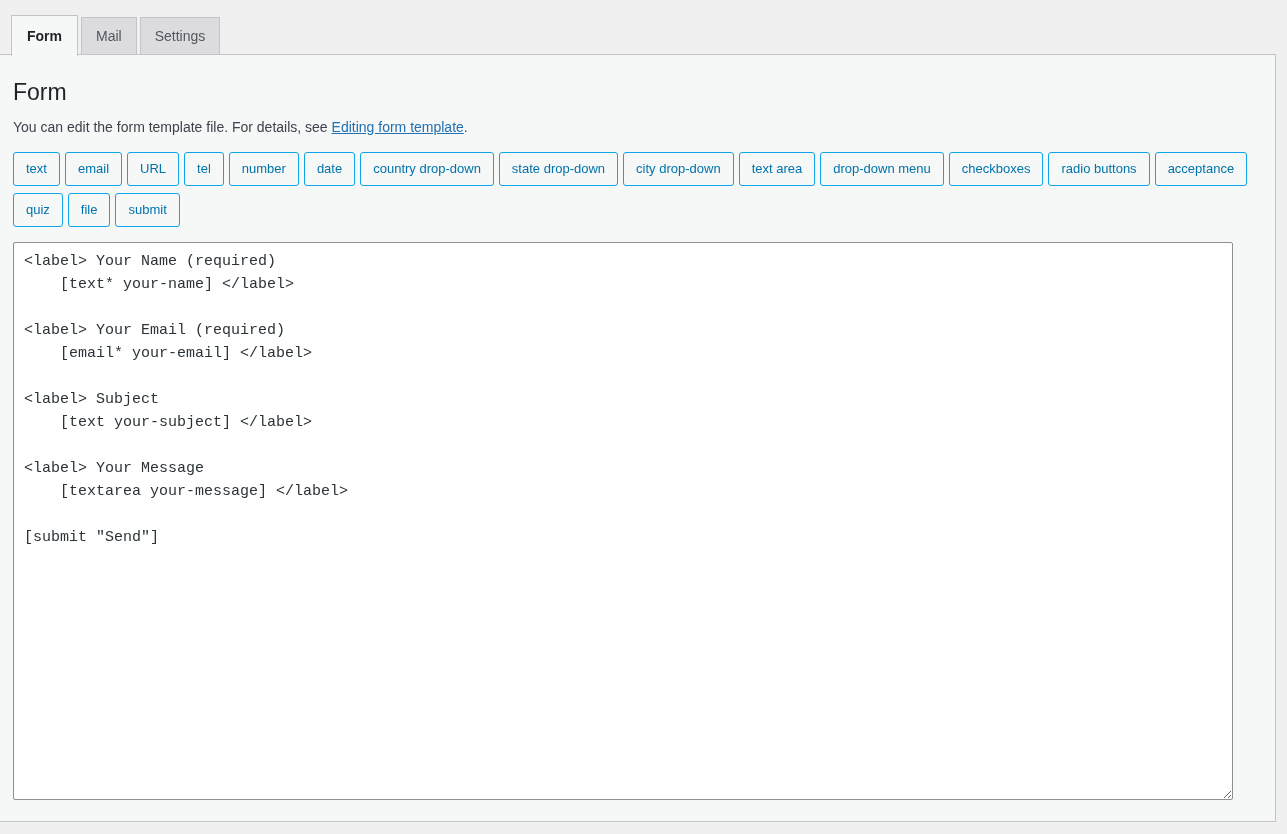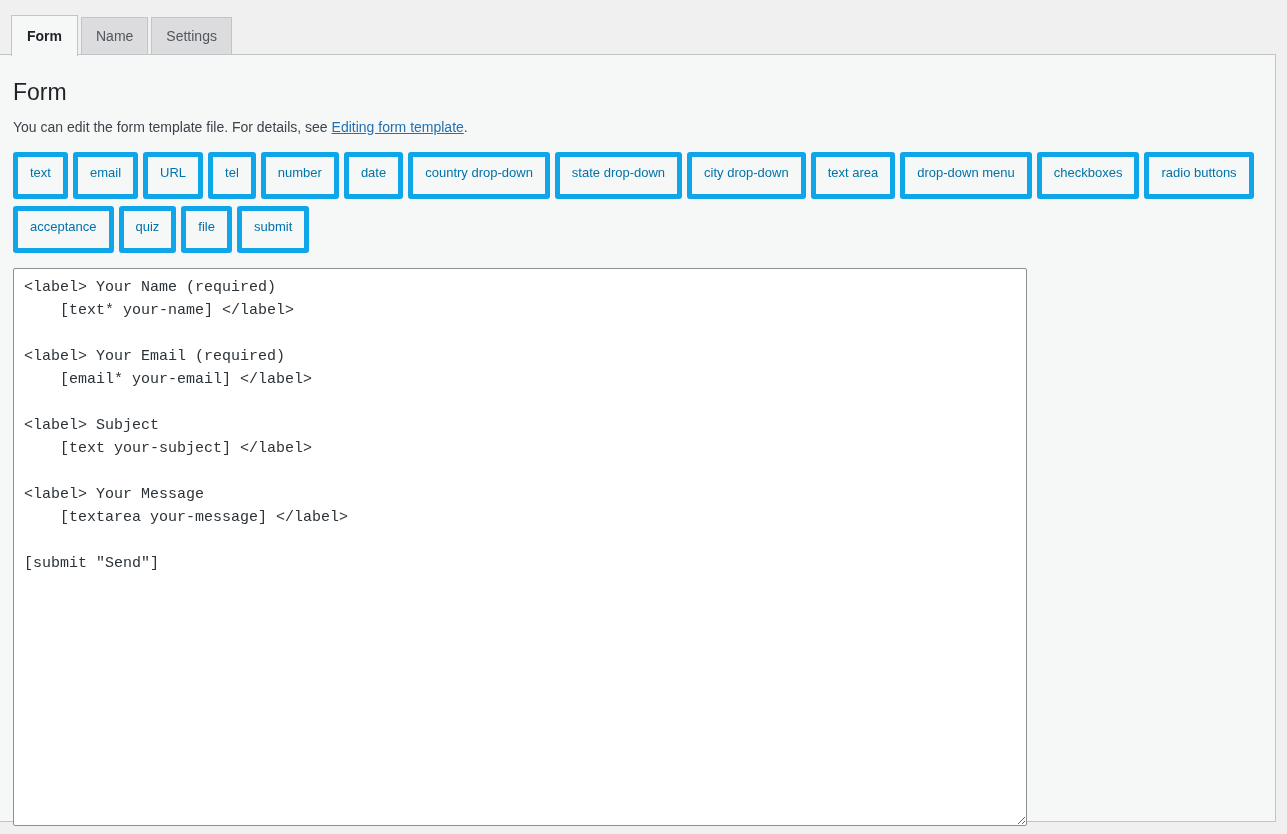--- a/index.html
+++ b/index.html
@@ -100,43 +100,43 @@
 
   
   .tag-buttons {
     margin: 0 0 8px 0;
     display: block;
     line-height: 0;
   }
   .tag-btn {
     display: inline-block;
     box-sizing: border-box;
-    border: 5px solid #0ea5e9;
+    border: 1px solid #0ea5e9;
     border-radius: 3px;
     background: #f6f7f7;
     color: #0073aa;
     font-size: 13px;
     font-family: "Liberation Sans", sans-serif;
     line-height: 1;
-    padding: 9px 12px 15px 12px;
+    padding: 9px 12px 10px 12px;
     margin: 0 5px 7px 0;
     cursor: pointer;
     vertical-align: top;
     white-space: nowrap;
   }
 
   
   .form-editor-wrap {
     padding: 0 14px 0 14px;
     margin-top: 2px;
   }
   textarea.form-editor {
     box-sizing: border-box;
     display: block;
-    width: 1014px;
+    width: 1220px;
     height: 558px;
     border: 1px solid #8c8f94;
     border-radius: 2px;
     background: #ffffff;
     color: #2c3338;
     font-family: "Liberation Mono", monospace;
     font-size: 15px;
     line-height: 23px;
     padding: 7px 10px 7px 10px;
     resize: both;
@@ -144,21 +144,21 @@
     overflow: auto;
     white-space: pre;
   }
 </style>
 </head>
 <body>
 
 <div class="tab-strip">
   <div class="tab-list">
     <a class="tab active" href="#">Form</a>
-    <a class="tab" href="#">Name</a>
+    <a class="tab" href="#">Mail</a>
     <a class="tab" href="#">Settings</a>
   </div>
 </div>
 
 <div class="panel">
 
   <div class="panel-inner">
     <h2 class="page-title">Form</h2>
 
     <p class="desc"><span>You can edit the form template file. For details, see </span><a href="#">Editing form template</a><span>.</span></p>

